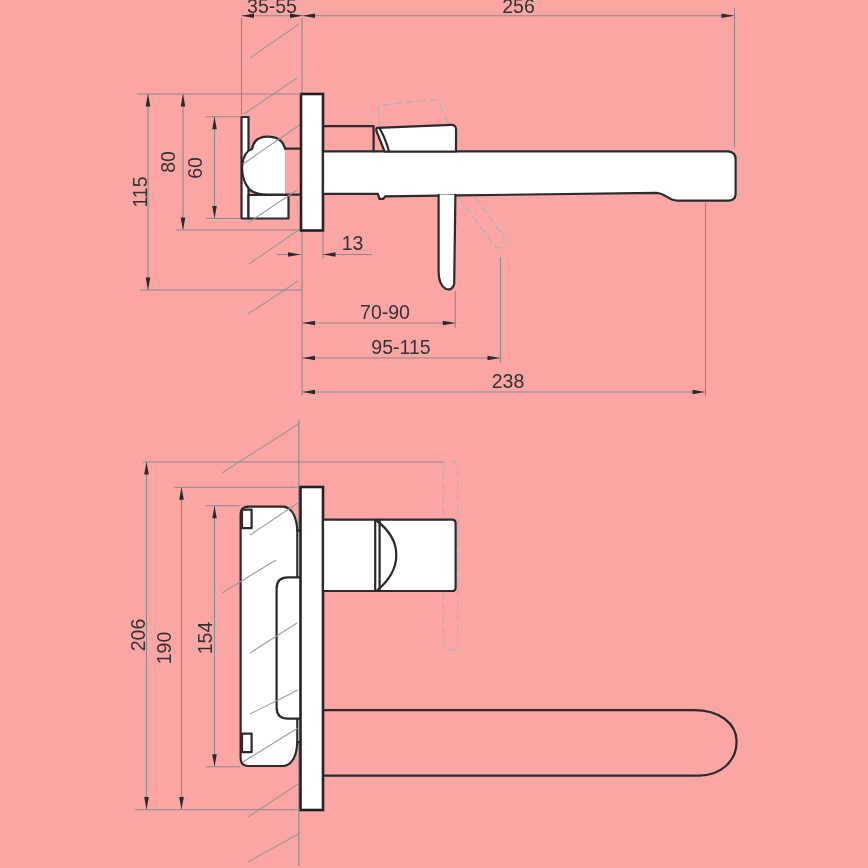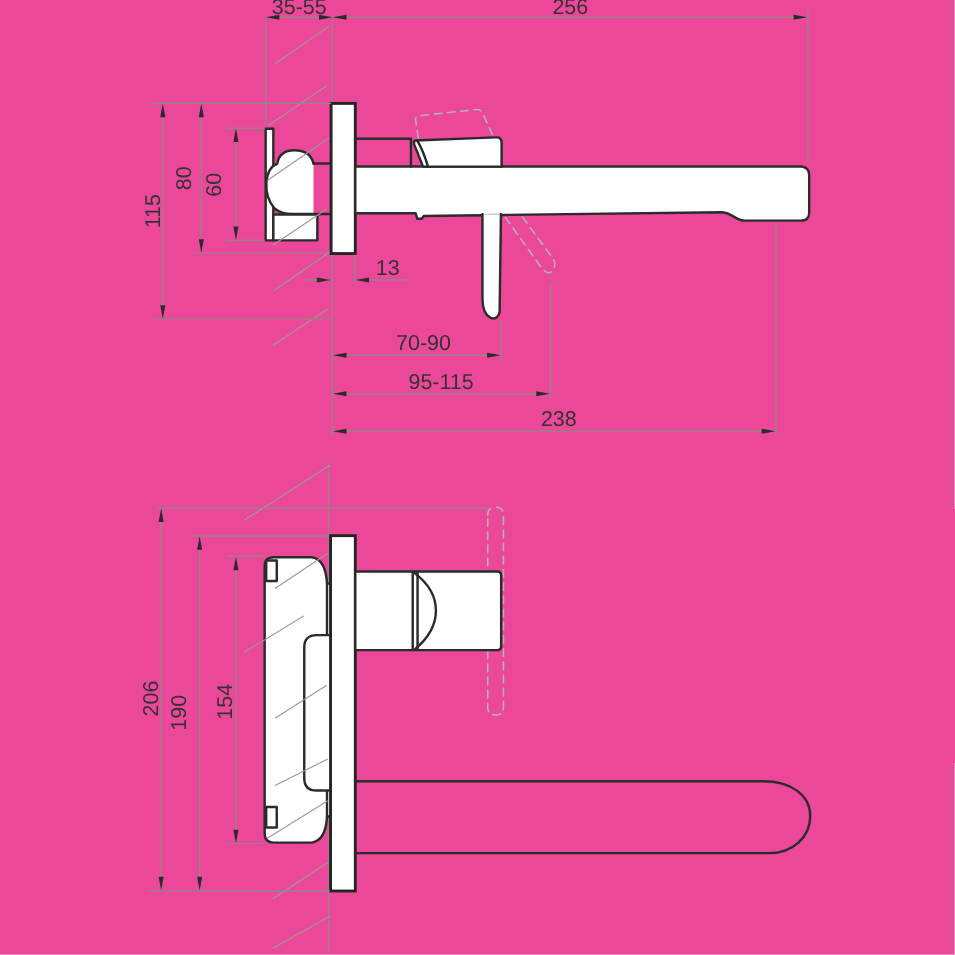--- a/index.html
+++ b/index.html
@@ -1,16 +1,16 @@
 <!DOCTYPE html>
 <html><head>
 <meta charset="utf-8">
 <style>
   html,body{margin:0;padding:0;background:#fff;}
-  .stage{width:868px;height:868px;position:relative;background:#ec4899;overflow:hidden;}
+  .stage{width:868px;height:868px;position:relative;background:#fca5a5;overflow:hidden;}
   svg{display:block;}
   .ol{stroke:#2b2b2b;stroke-width:2.2;fill:none;stroke-linecap:round;stroke-linejoin:round;}
   .olf{stroke:#2b2b2b;stroke-width:2.2;fill:#fff;stroke-linecap:round;stroke-linejoin:round;}
   .plate{stroke:#232323;stroke-width:2.6;fill:#fff;}
   .thin{stroke:#8a8a8a;stroke-width:1.1;fill:none;}
   .hatch{stroke:#9a9a9a;stroke-width:1.05;fill:none;}
   .dash{stroke:#b3b3b3;stroke-width:1.4;fill:none;stroke-dasharray:7 5;stroke-linecap:round;}
   .arr{fill:#2b2b2b;stroke:none;}
   .fillw{fill:#fff;stroke:none;}
   text{font-family:"Liberation Sans","DejaVu Sans",sans-serif;font-size:19.5px;fill:#333;}

